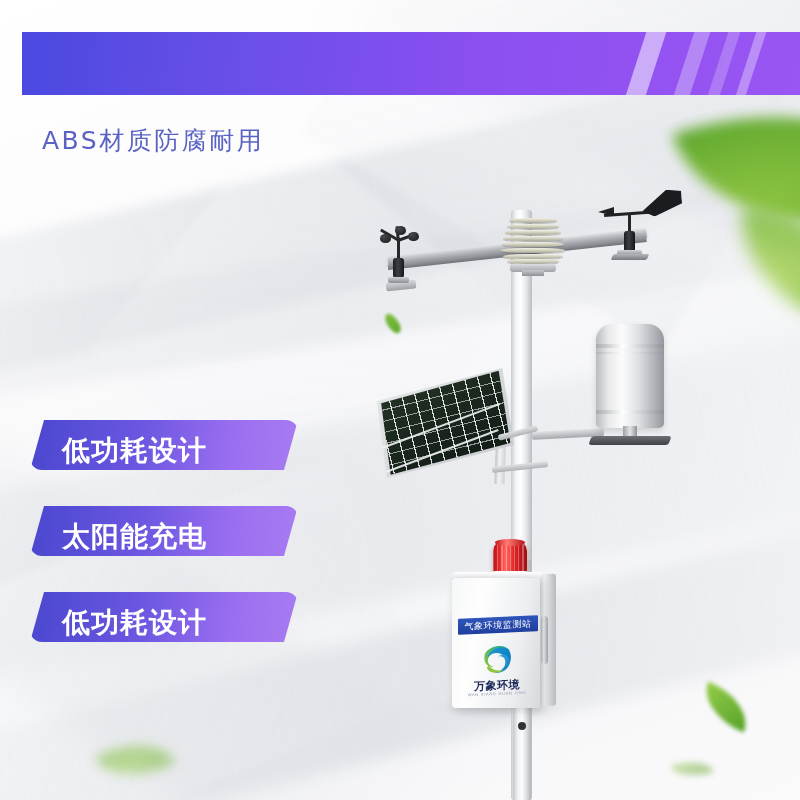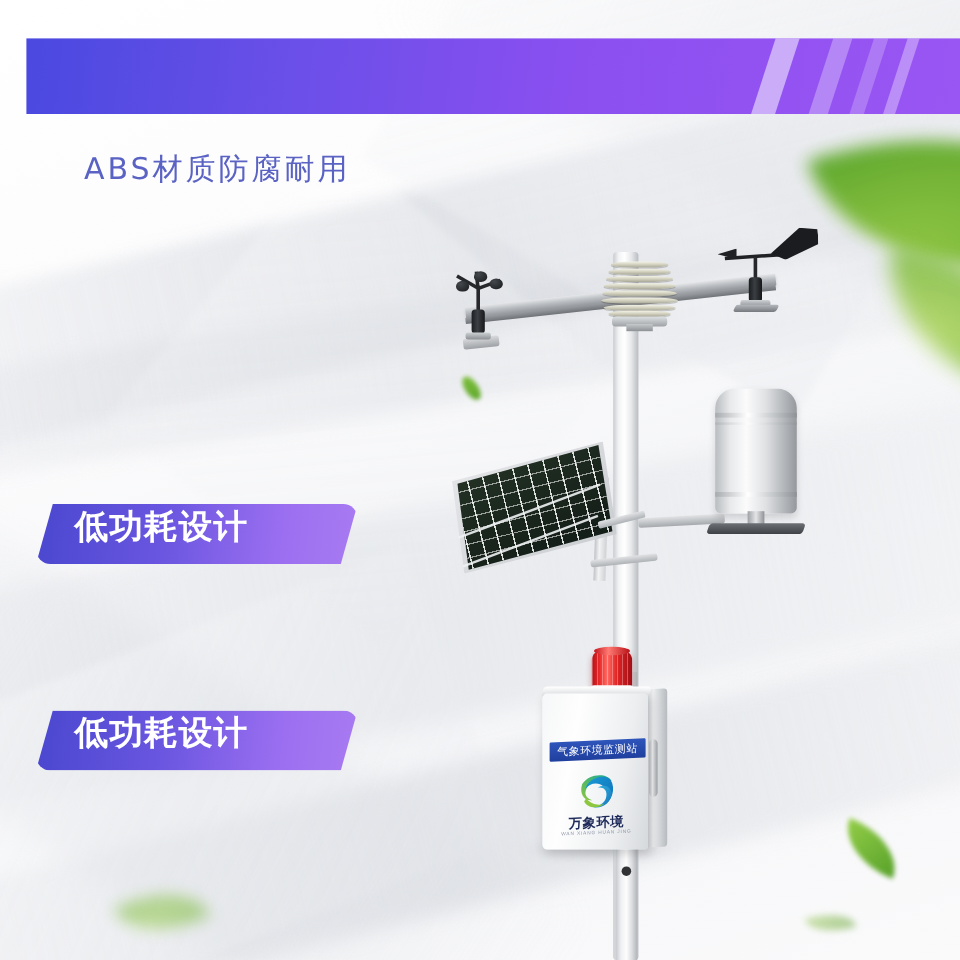--- a/index.html
+++ b/index.html
@@ -57,31 +57,31 @@
   .s1{left:612px;width:20px;background:rgba(255,255,255,.52);}
   .s2{left:660px;width:16px;background:rgba(255,255,255,.30);}
   .s3{left:694px;width:12px;background:rgba(255,255,255,.22);}
   .s4{left:722px;width:10px;background:rgba(255,255,255,.34);}
   .banner-title{
     position:absolute;left:24px;top:50%;transform:translateY(-50%);
     color:#fff;font-size:37px;font-weight:bold;letter-spacing:1px;white-space:nowrap;
     font-family:"DejaVu Sans","Liberation Sans",sans-serif;
   }
   .sub-cn{position:absolute;left:42px;top:124px;color:#5a63c4;font-size:25px;letter-spacing:2.5px;
-    font-family:"DejaVu Sans","Liberation Sans",sans-serif;margin-left:28px;}
+    font-family:"DejaVu Sans","Liberation Sans",sans-serif;}
   .sub-en{position:absolute;left:43px;top:160px;color:#7b83cc;font-size:13.5px;letter-spacing:1.6px;
     font-family:"Liberation Sans",sans-serif;}
 
   
   .pill{
     position:absolute;left:30px;height:50px;width:268px;
     background:linear-gradient(96deg,#4a47cf 0%,#6a56e0 40%,#9a6ef0 75%,#a87bf2 100%);
     clip-path:polygon(14px 0,268px 0,254px 50px,0 50px);
     border-radius:12px;
-    display:flex;align-items:flex-start;
+    display:flex;align-items:flex-end;
   }
   .pill span{color:#fff;font-size:28px;font-weight:bold;letter-spacing:1px;margin-left:32px;
     font-family:"DejaVu Sans","Liberation Sans",sans-serif;}
   .p1{top:420px;}
   .p2{top:506px;}
   .p3{top:592px;}
 
   
   .station{position:absolute;left:0;top:0;width:800px;height:800px;}
 
@@ -253,20 +253,23 @@
     <div class="stripe s1"></div>
     <div class="stripe s2"></div>
     <div class="stripe s3"></div>
     <div class="stripe s4"></div>
   </div>
 
   <div class="sub-cn">ABS材质防腐耐用</div>
 
   <div class="pill p1">
     <span>低功耗设计</span>
+  </div>
+  <div class="pill p2">
+    <span>太阳能充电</span>
   </div>
   <div class="pill p3">
     <span>低功耗设计</span>
   </div>
 
   <div class="station">
 
     <div class="shadow"></div>
 
     <div class="mast"></div>

